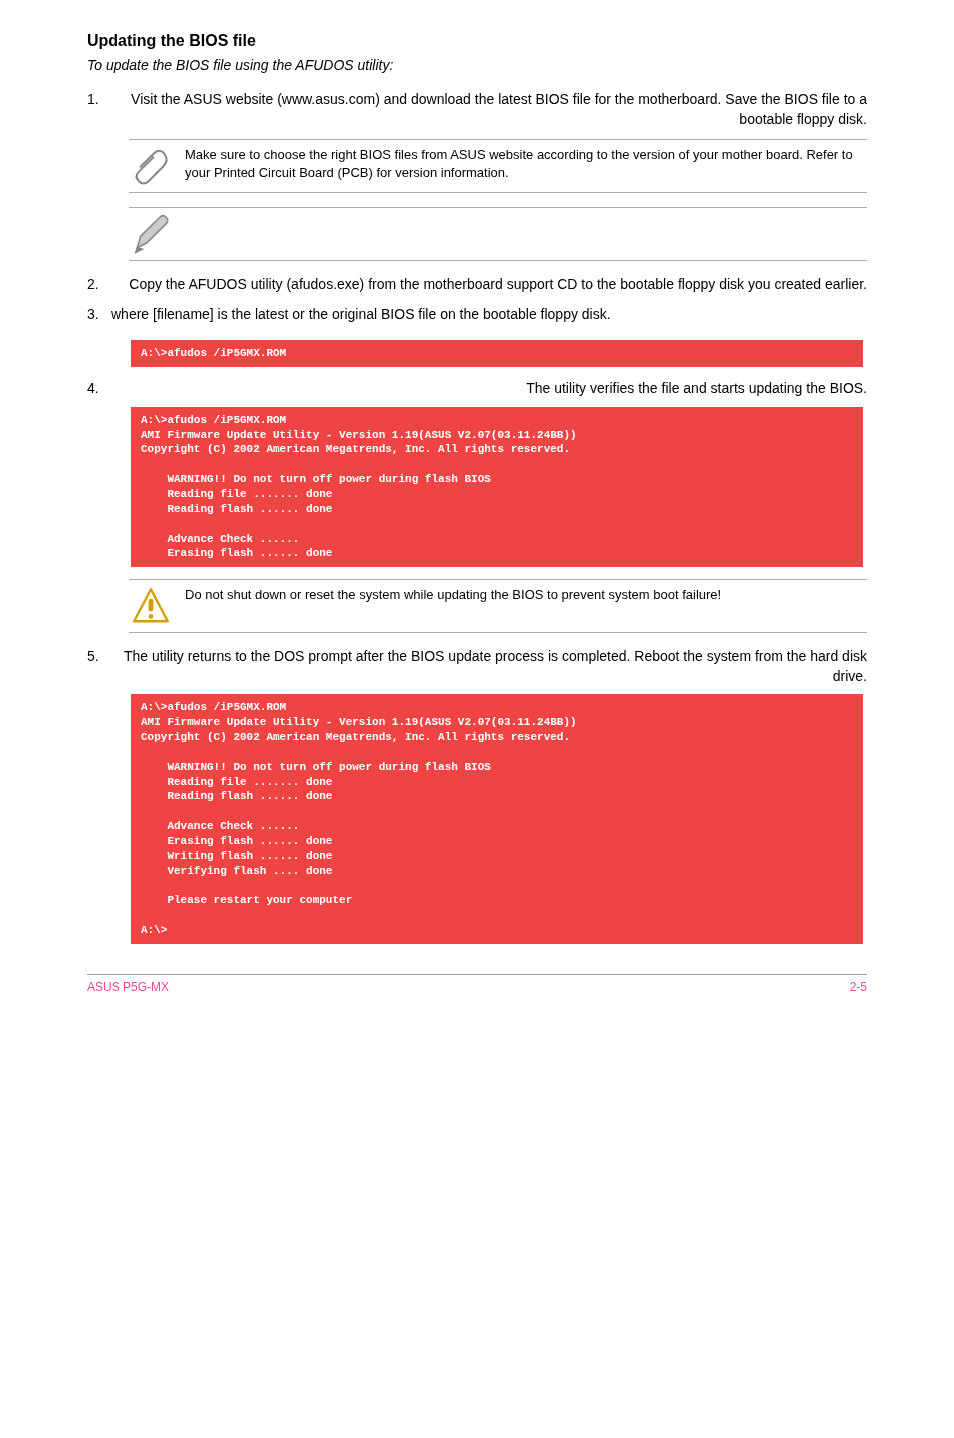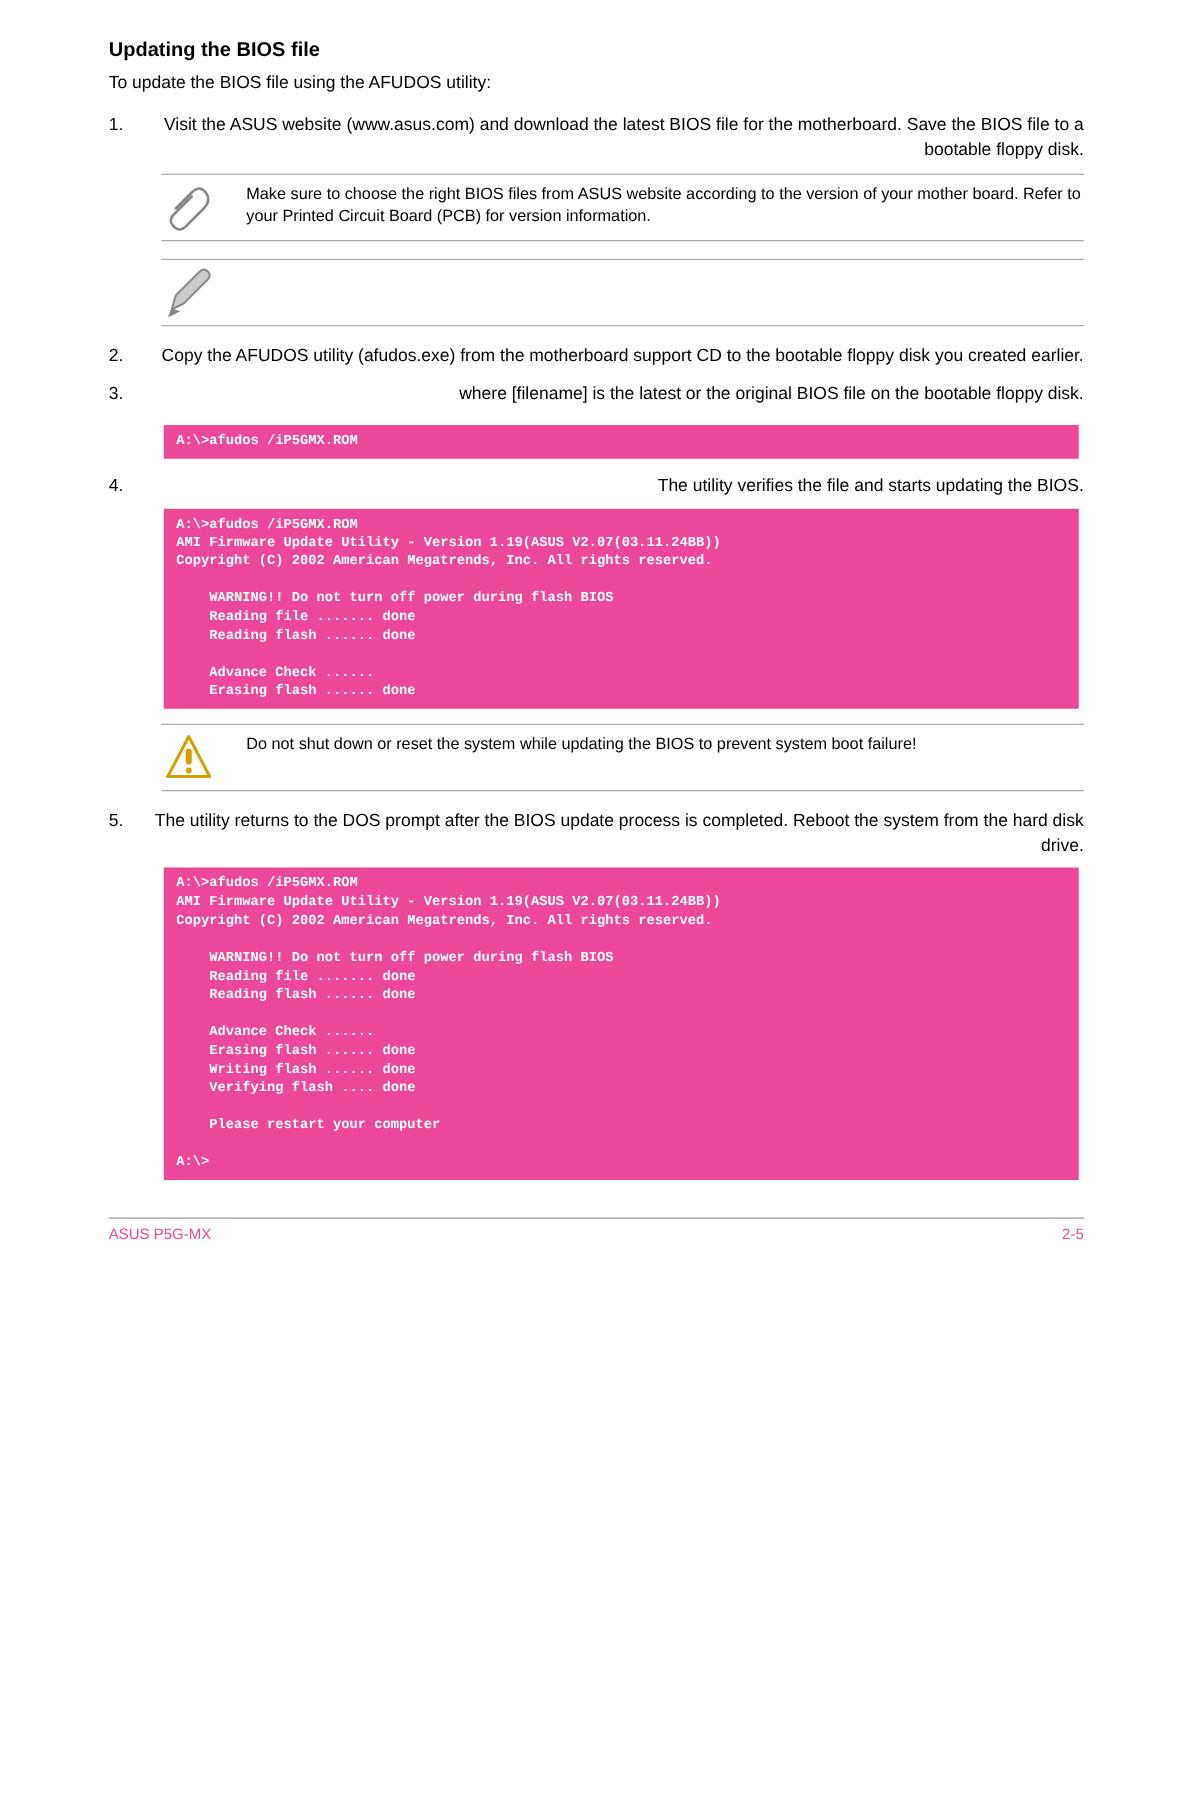--- a/index.html
+++ b/index.html
@@ -13,20 +13,21 @@
     }
     h3 {
       font-size: 16px;
       font-weight: bold;
       margin-bottom: 4px;
       margin-top: 0;
     }
     .intro {
       margin-top: 2px;
       margin-bottom: 14px;
+      font-style: italic;
     }
     ol {
       padding-left: 0;
       list-style-position: outside;
       margin: 0;
     }
     ol > li {
       padding-left: 24px;
       margin-bottom: 8px;
       list-style: none;
@@ -34,21 +35,21 @@
     }
     ol > li .num {
       position: absolute;
       left: 0;
       top: 0;
     }
     .note-box {
       display: flex;
       align-items: flex-start;
       margin: 10px 0 14px 42px;
-      gap: 24px;
+      gap: 12px;
       border-top: 1px solid #aaa;
       border-bottom: 1px solid #aaa;
       padding: 6px 0;
     }
     .note-box .icon {
       width: 44px;
       flex-shrink: 0;
       display: flex;
       align-items: center;
       justify-content: center;
@@ -60,38 +61,37 @@
     .note-text {
       flex: 1;
       font-size: 13px;
       line-height: 1.35;
     }
     .code-inline {
       font-family: "Courier New", monospace;
       font-weight: bold;
     }
     .terminal {
-      background: #ec4899;
+      background: #ef4444;
       color: #fff;
       font-family: "Courier New", monospace;
       font-size: 11px;
       padding: 6px 10px;
       margin: 8px 4px 12px 44px;
       white-space: pre;
       line-height: 1.35;
       font-weight: bold;
     }
     .step-text {
       margin-bottom: 6px;
       text-align: right;
     }
     .sub-text {
       margin-top: 10px;
       margin-bottom: 16px;
-      text-align: right;
     }
     .footer {
       display: flex;
       justify-content: space-between;
       border-top: 1px solid #999;
       padding-top: 4px;
       margin-top: 30px;
       font-size: 12px;
       color: #ec4899;
     }

